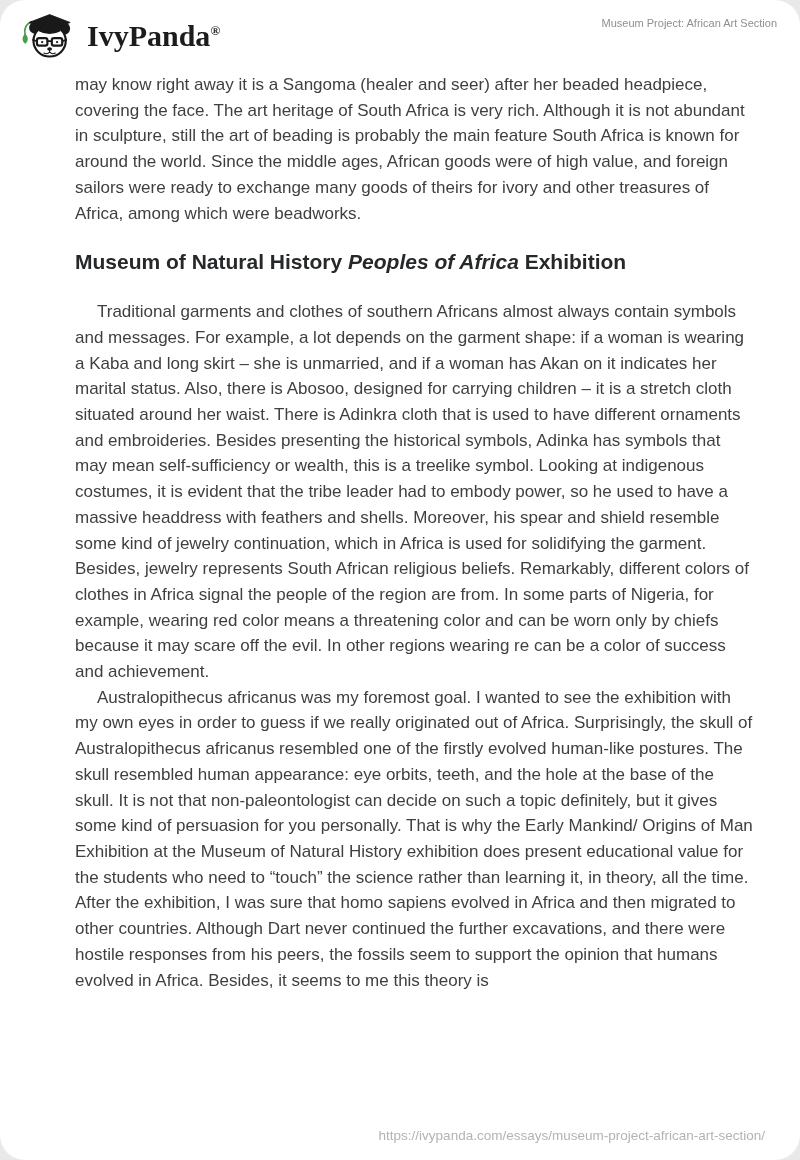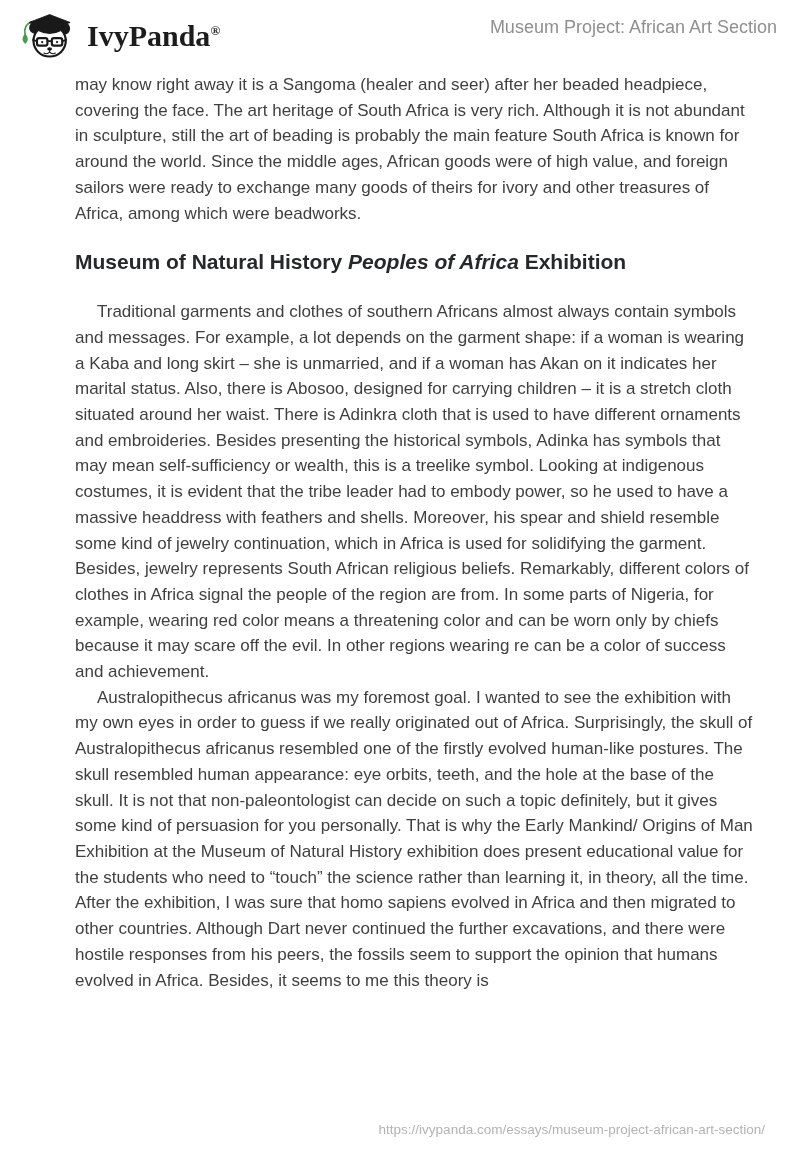--- a/index.html
+++ b/index.html
@@ -4,20 +4,21 @@
 <style>
   html,body{margin:0;padding:0;background:#e9e9e9;}
   .page{
     position:relative;
     width:800px;height:1160px;
     margin:0 auto;
     background:#ffffff;
     overflow:hidden;
     font-family:"Liberation Sans", sans-serif;
     color:#3f3f3f;
+    border-radius:25px;
   }
   
   .header{
     display:flex;
     align-items:flex-start;
     padding:12px 23px 6px 17px;
     height:48px;
   }
   .logo{
     display:flex;
@@ -35,21 +36,21 @@
     white-space:nowrap;
   }
   .brand sup{
     font-size:13px;
     vertical-align:super;
     line-height:0;
   }
   .doc-title{
     margin-left:auto;
     margin-top:5px;
-    font-size:18px;
+    font-size:11px;
     color:#8f8f8f;
     white-space:nowrap;
   }
   
   .content{
     padding:0 45px 0 75px;
   }
   .content p{
     margin:0;
     font-size:17px;
@@ -64,21 +65,21 @@
     font-weight:bold;
     color:#26282a;
     margin:16px 0 17px 0;
   }
   h1.sect .it{font-style:italic;}
   h1.sect2{margin:14px 0 11px 0;}
   
   .footer{
     position:absolute;
     right:35px;
-    bottom:23px;
+    bottom:17px;
     font-size:13.5px;
     color:#b3b3b3;
     text-decoration:none;
   }
 </style>
 </head>
 <body>
 
 <div class="page">
 

